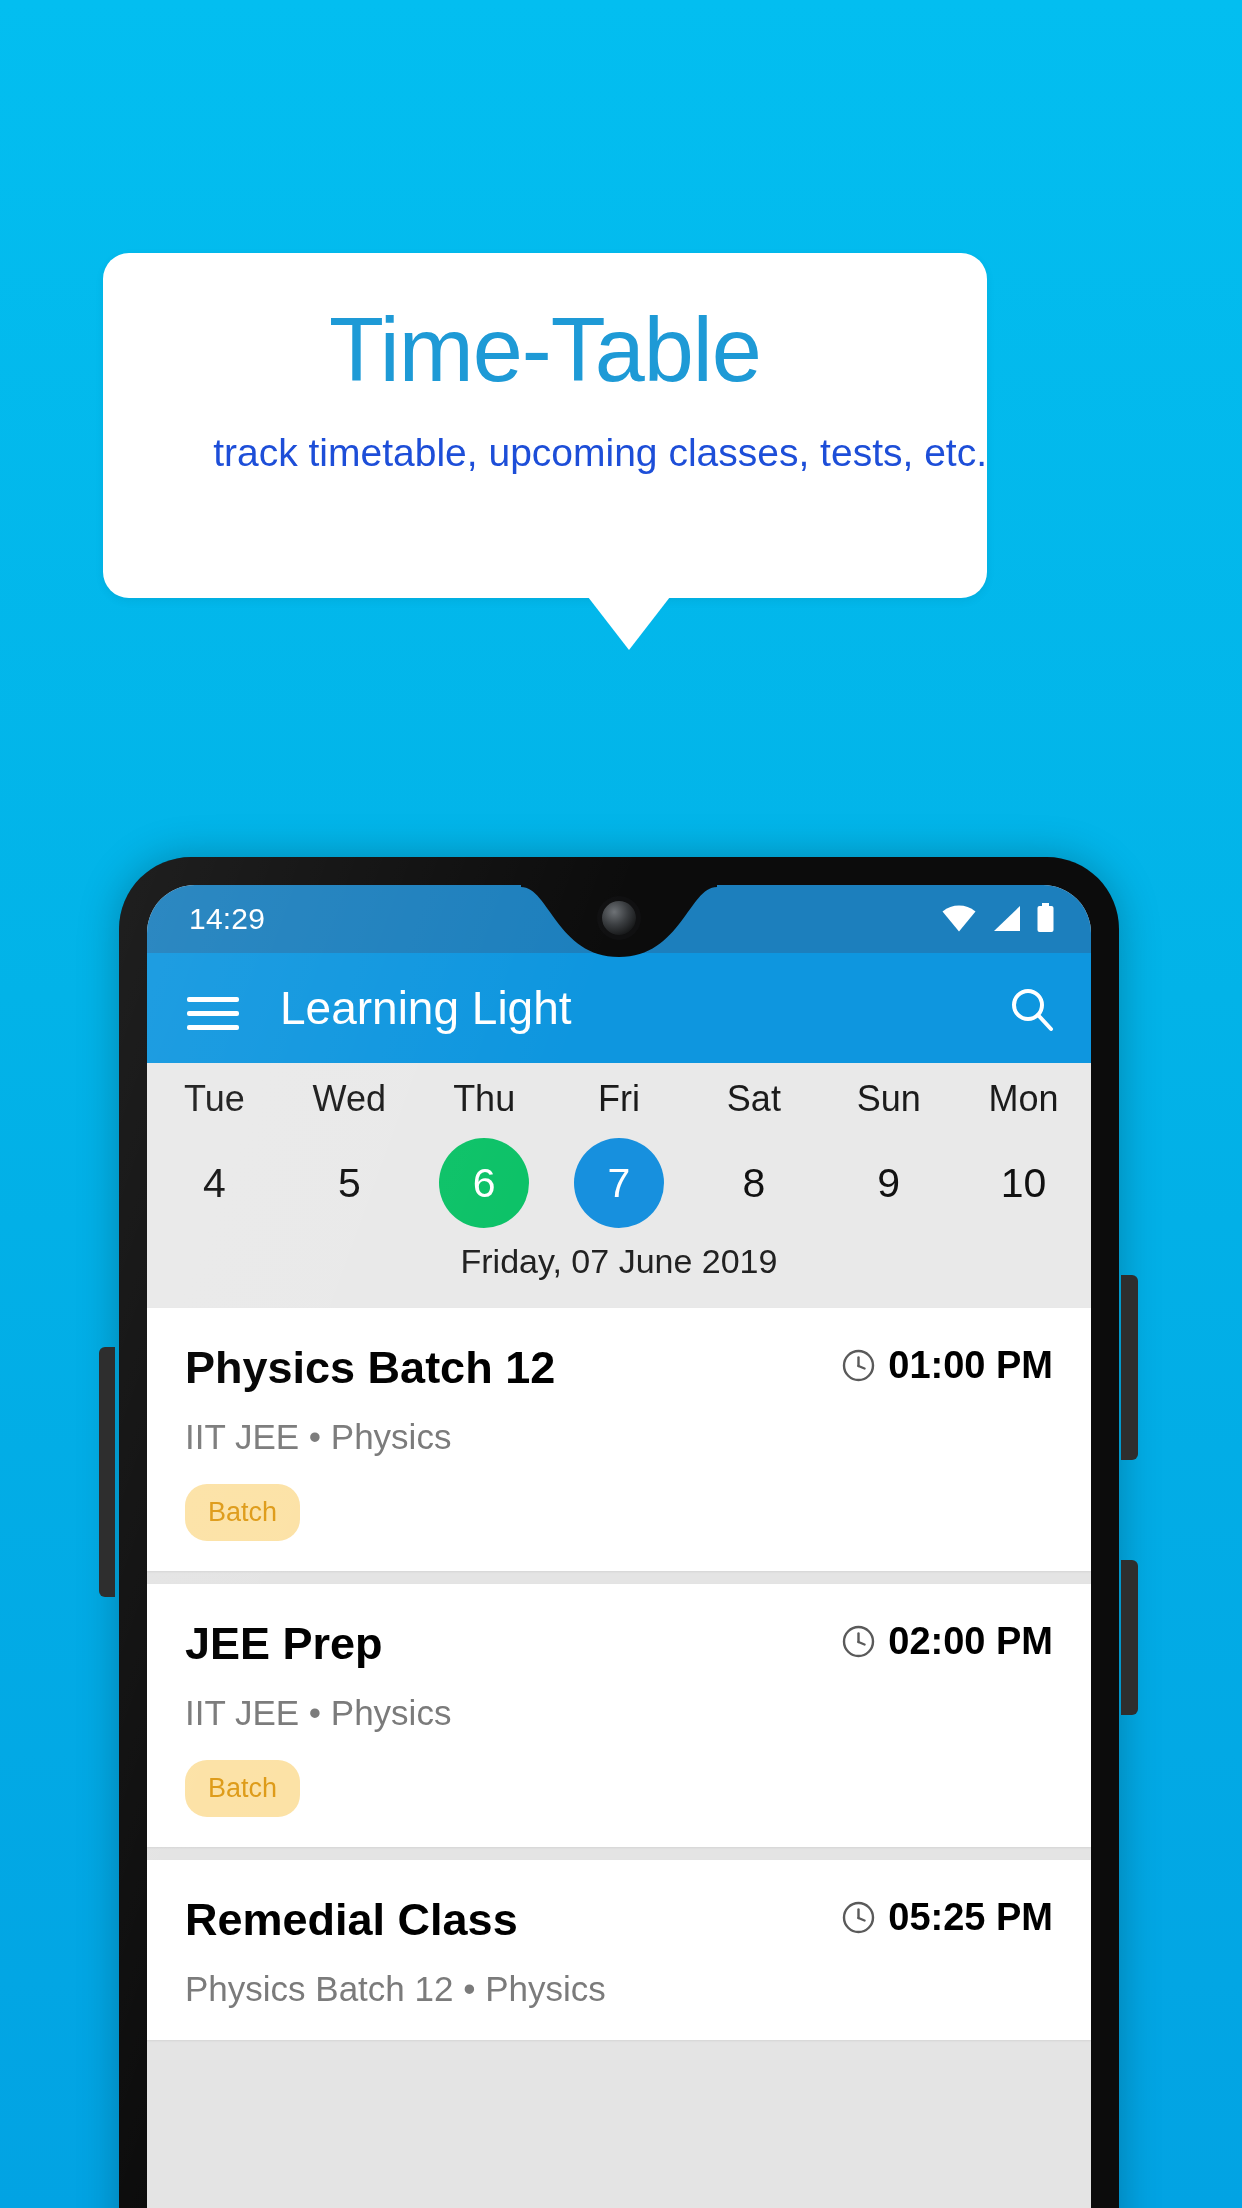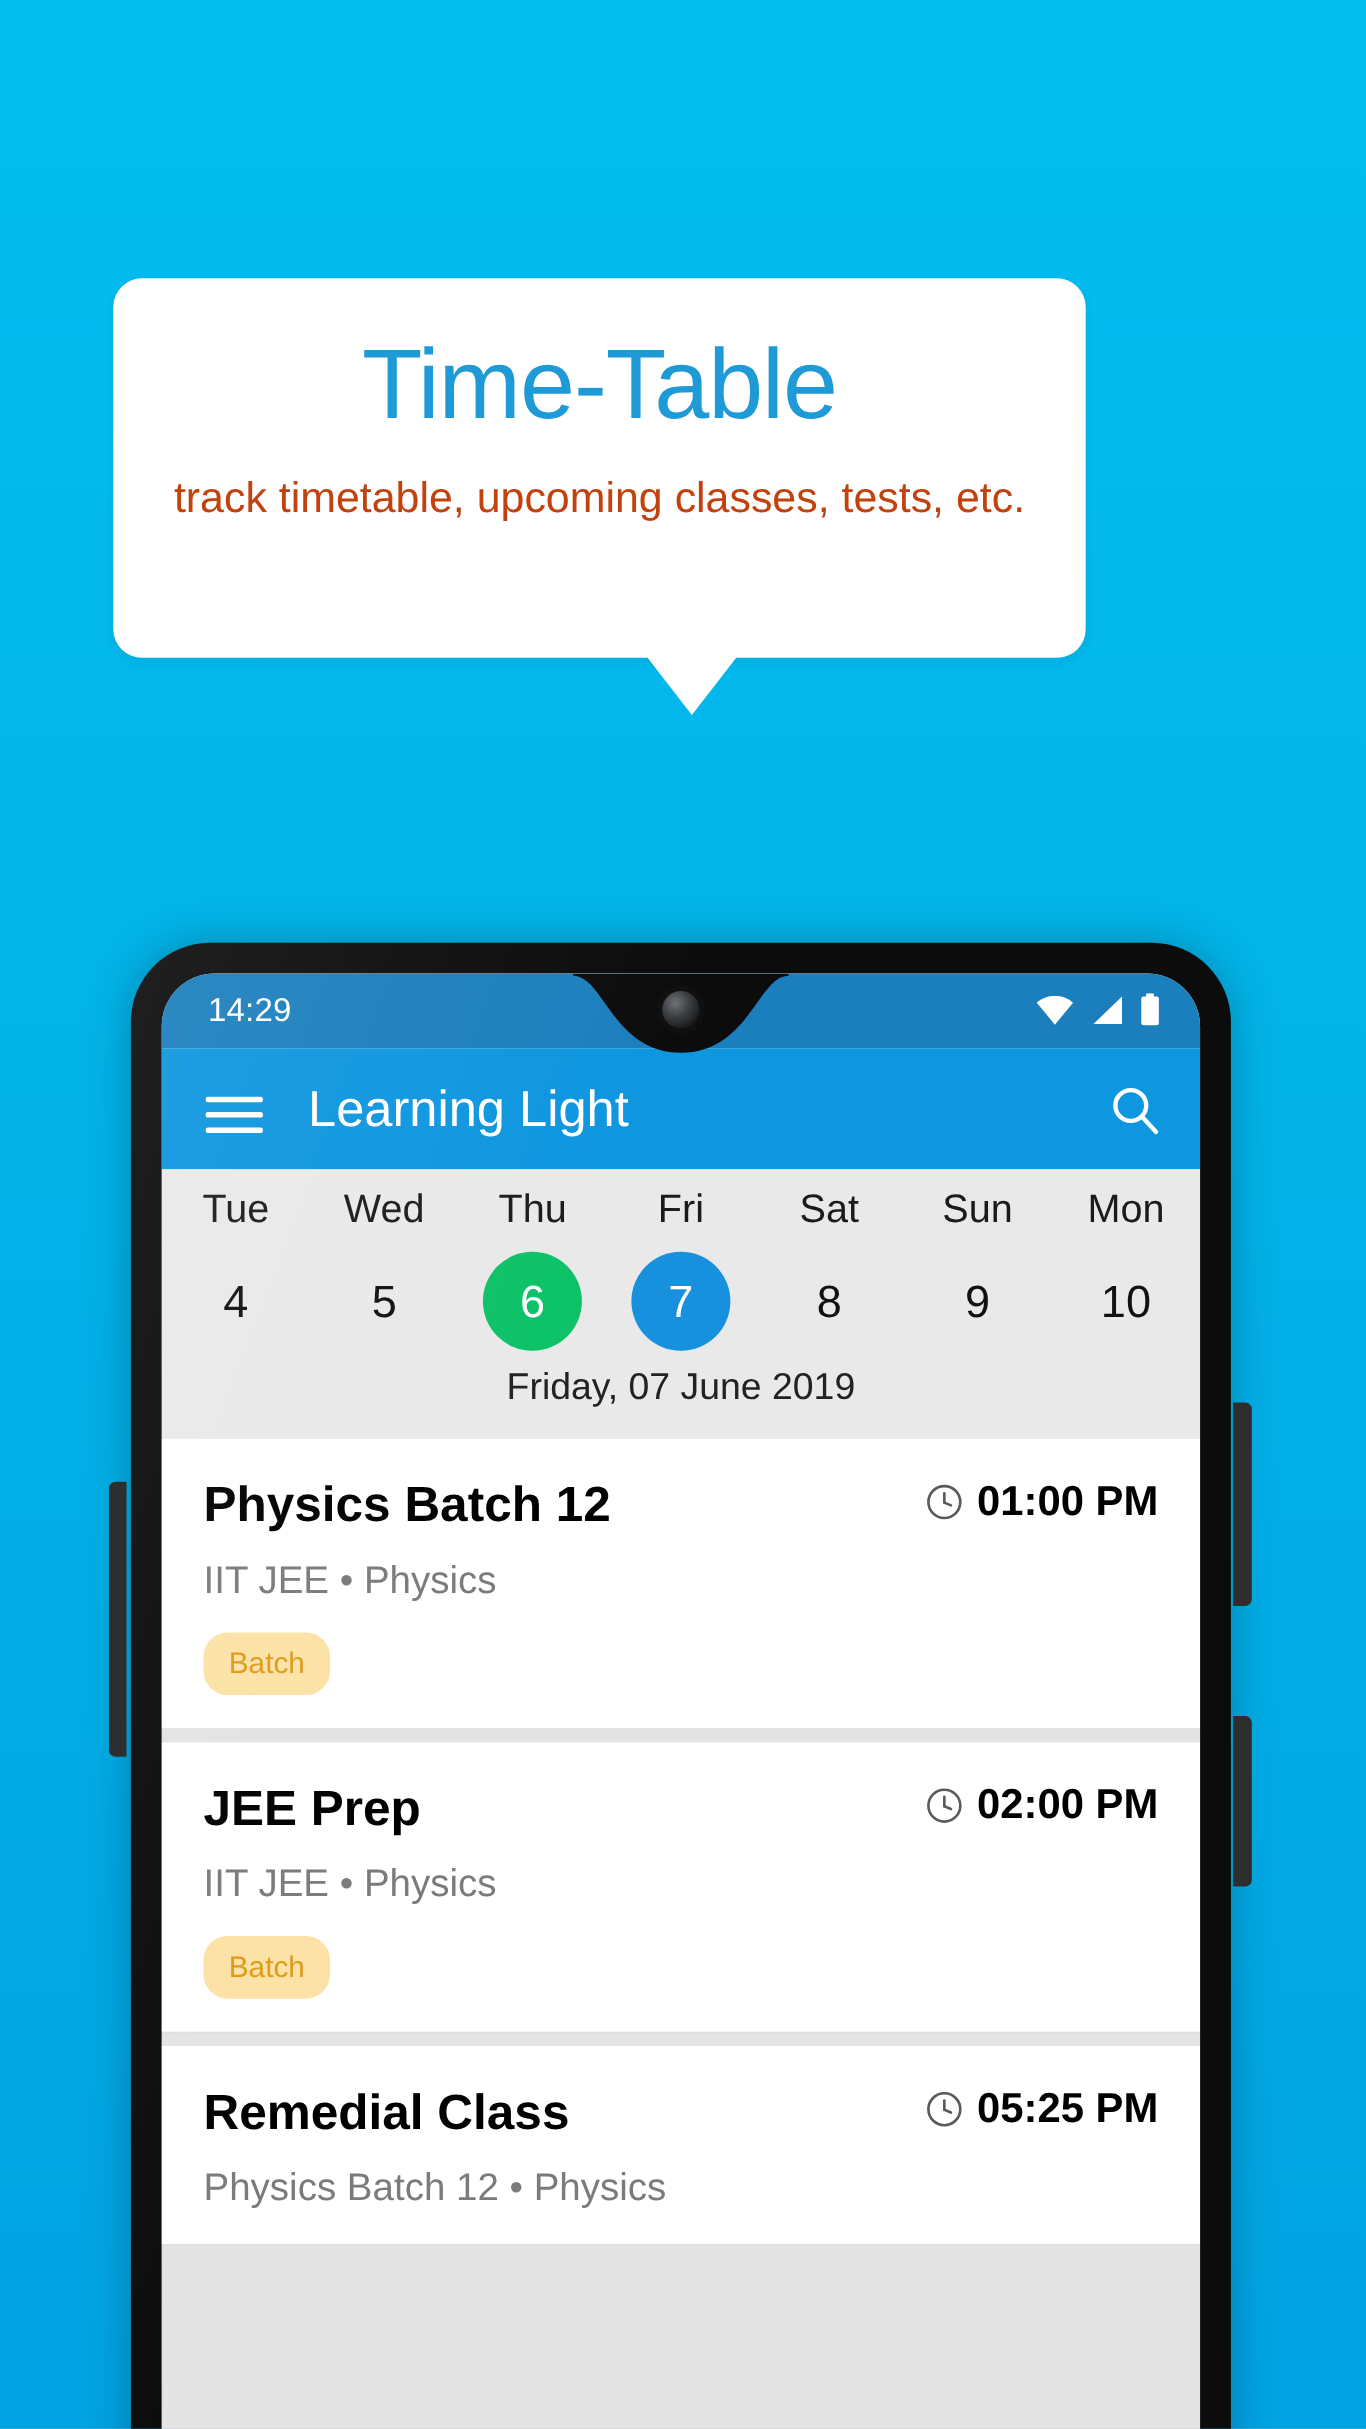--- a/index.html
+++ b/index.html
@@ -20,22 +20,22 @@
     position:absolute;left:588px;top:597px;width:0;height:0;
     border-left:41px solid transparent;border-right:41px solid transparent;
     border-top:53px solid #ffffff;
   }
   #bubble-title{
     position:absolute;left:0;top:52px;width:100%;text-align:center;
     font-size:90px;line-height:1;color:#1E9AD6;font-weight:400;
     letter-spacing:-1px;
   }
   #bubble-sub{
-    position:absolute;left:0;top:180px;width:100%;text-align:center;
-    font-size:39px;line-height:1;color:#c2410c;font-weight:400;
+    position:absolute;left:0;top:180px;width:100%;text-align:right;
+    font-size:39px;line-height:1;color:#1d4ed8;font-weight:400;
   }
 
   
   #phone{
     position:absolute;left:119px;top:857px;width:1000px;height:1390px;
     background:#0c0c0c;
     border-radius:72px 72px 0 0;
     box-shadow:0 0 40px rgba(0,0,0,0.25);
     overflow:hidden;
   }

